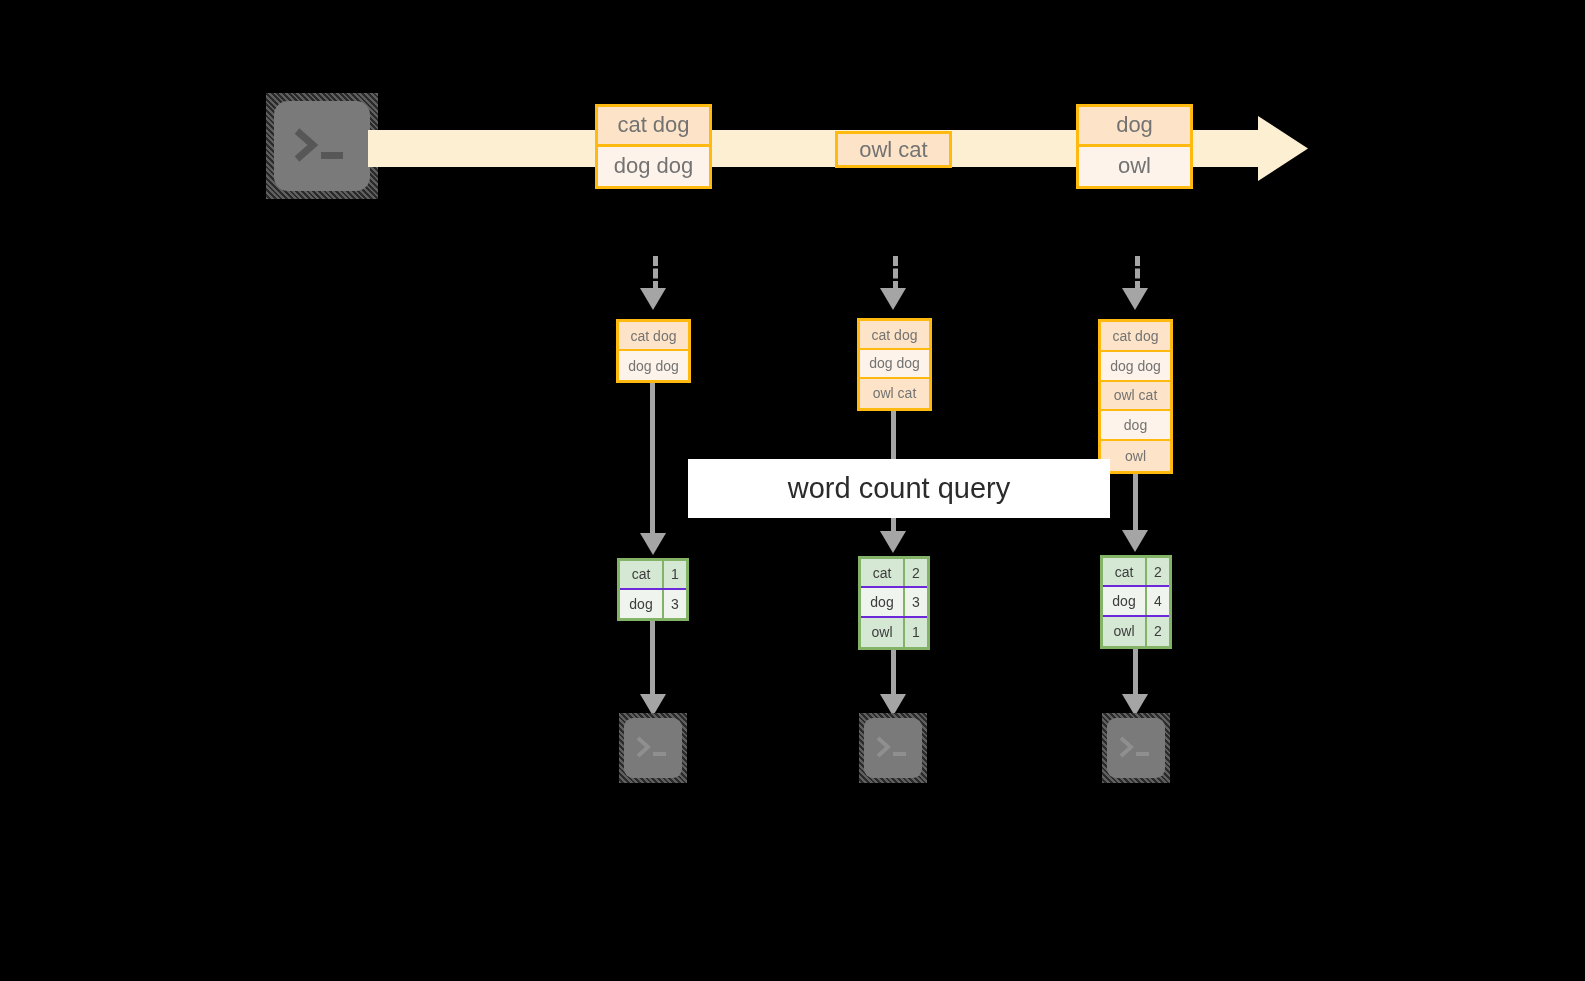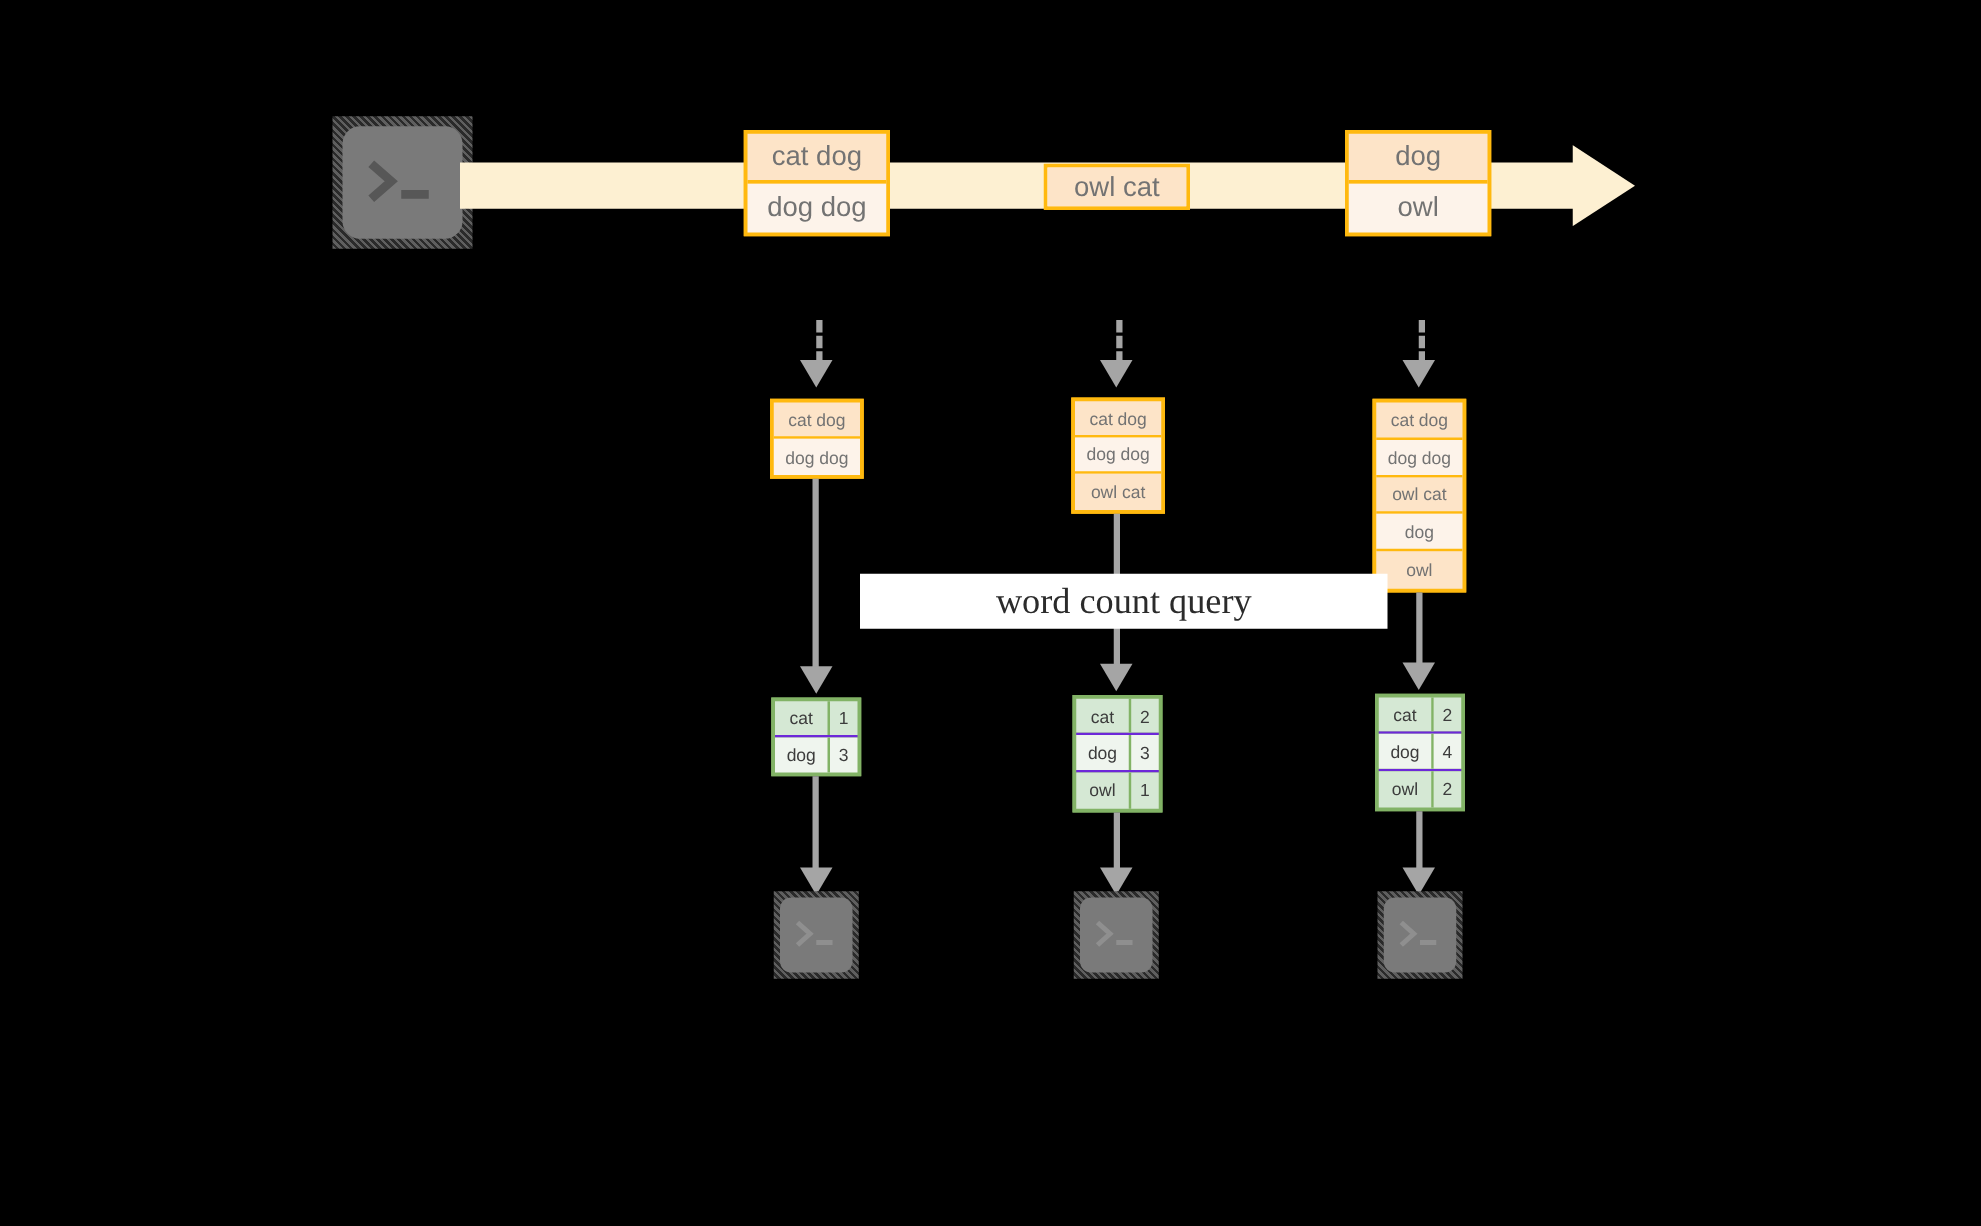--- a/index.html
+++ b/index.html
@@ -276,15 +276,15 @@
   <div class="term" style="left:1102px; top:713px; width:68px; height:70px;">
     <div class="inner" style="left:5px; top:5px; right:5px; bottom:5px; border-radius:9px;"></div>
     <div class="glyph">
       <svg width="44" height="32" viewBox="0 0 44 32" aria-hidden="true">
         <path d="M7 6 L17 15 L7 24" fill="none" stroke="#8f8f8f" stroke-width="4"></path>
         <rect x="22" y="20" width="13" height="4" fill="#8f8f8f"></rect>
       </svg>
     </div>
   </div>
 
-  <div class="label-box" style="left:688px; top:459px; width:422px; height:44px; font-size:29px;font-family:Liberation Serif, serif;">word count query</div>
+  <div class="label-box" style="left:688px; top:459px; width:422px; height:59px; font-size:29px;">word count query</div>
 
 </div>
 
 </body></html>

